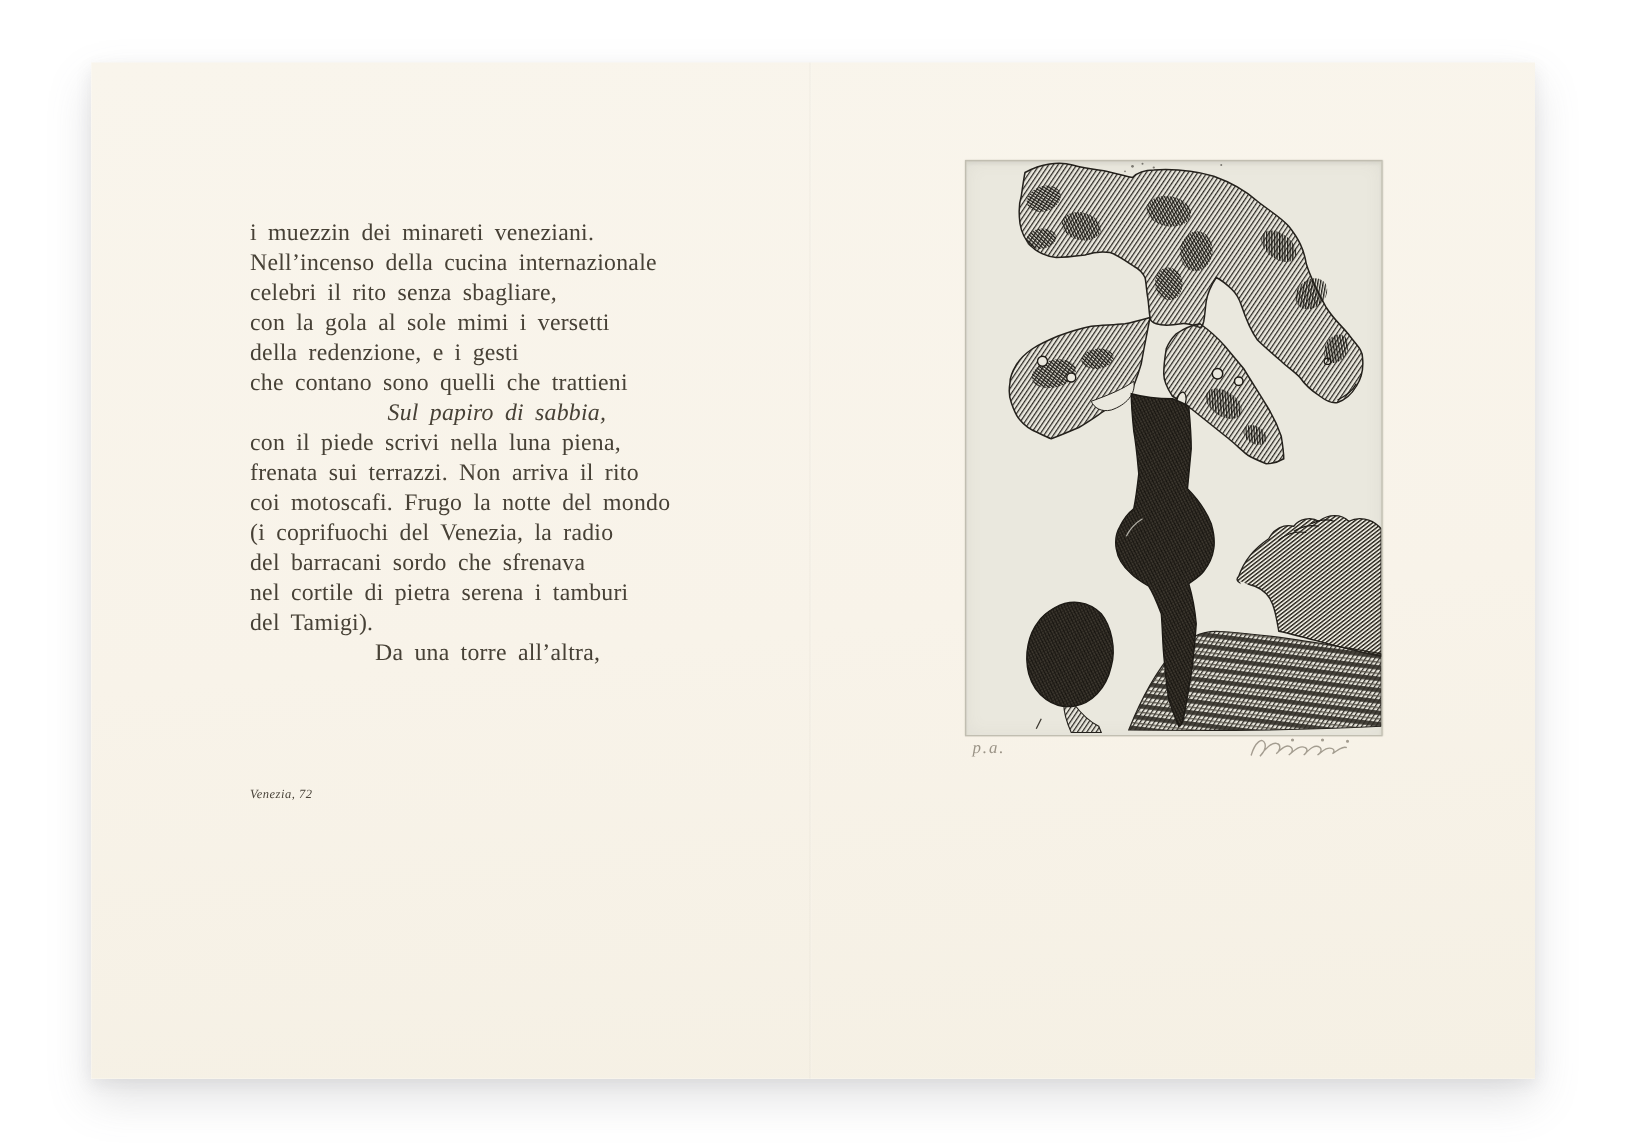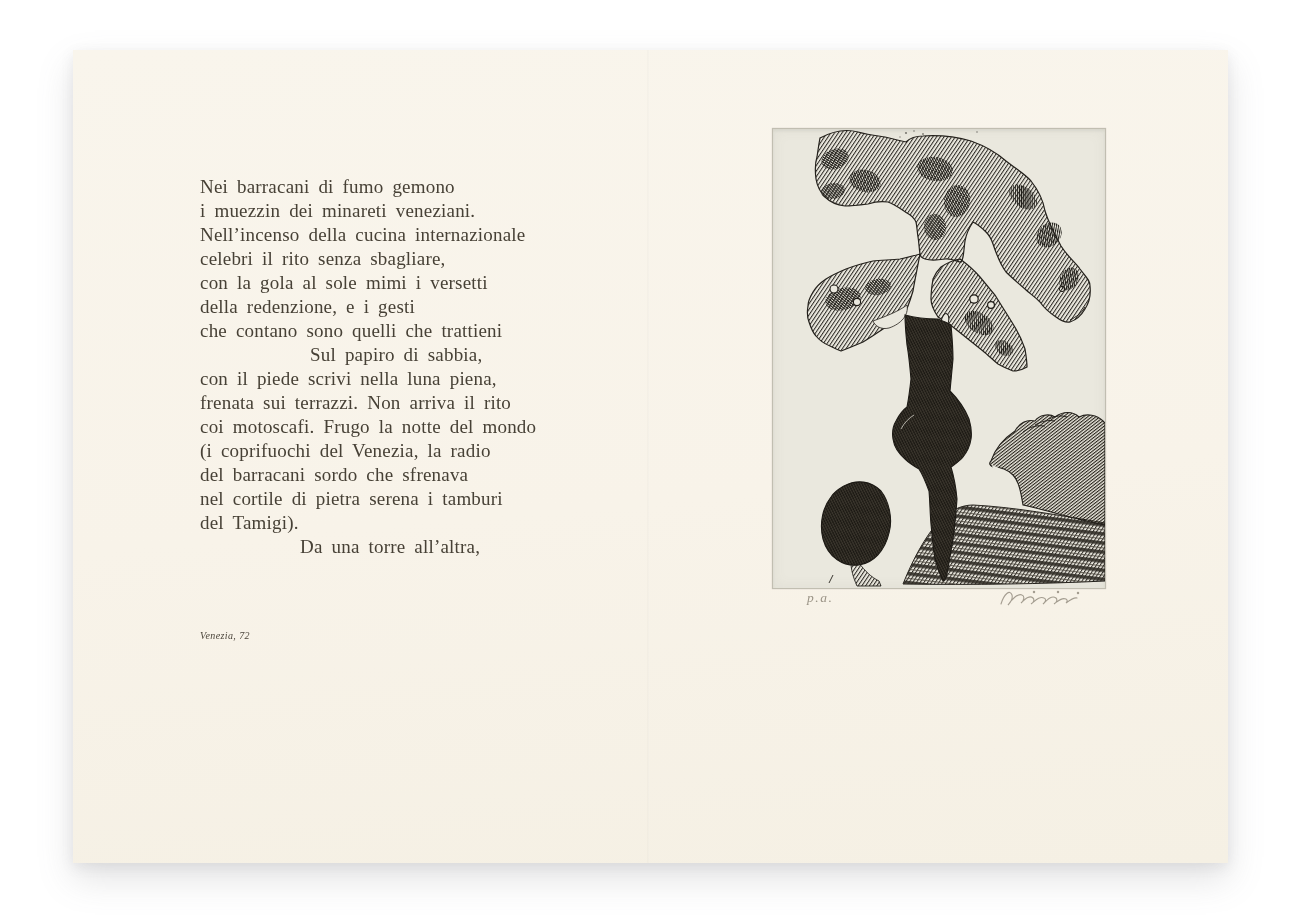--- a/index.html
+++ b/index.html
@@ -19,49 +19,48 @@
   }
   .page-left,.page-right{position:absolute;top:0;height:100%;}
   .page-left{left:0;width:574px;}
   .page-right{left:574px;width:581px;}
   .poem{
     position:absolute;left:127px;top:125px;width:380px;
     font-size:19px;line-height:24px;color:#474136;
     word-spacing:4px;letter-spacing:.2px;
   }
   .poem-line{white-space:nowrap;}
-  .indent-a{padding-left:110px;}
+  .indent-a{padding-left:110px;font-style:italic;}
   .indent-b{padding-left:100px;}
   .dateline{
     position:absolute;left:127px;top:580px;
     font-style:italic;font-size:10px;letter-spacing:.4px;color:#4a443a;
   }
   .plate{
     position:absolute;left:125px;top:78px;width:332px;height:459px;
     background:#eae8de;
     border:1px solid rgba(145,139,122,.45);
     box-shadow:inset 0 2px 3px rgba(0,0,0,.06), inset 0 0 14px rgba(120,115,100,.08), 0 0 1px rgba(120,115,100,.35);
     box-sizing:content-box;
   }
   .plate svg{display:block;}
   .proof-mark{
     position:absolute;left:131px;top:540px;
-    font-style:italic;font-size:13.5px;letter-spacing:1.5px;color:#9b9487;margin-left:29px;
+    font-style:italic;font-size:13.5px;letter-spacing:1.5px;color:#9b9487;
   }
   .signature-wrap{position:absolute;left:352px;top:535px;width:84px;height:28px;}
 </style>
 </head>
 <body>
 
 <div class="sheet">
   <div class="fold"></div>
 
   <div class="page-left">
     <div class="poem">
-      <div class="poem-line">Nei barracani di fumo gemono</div>
       <div class="poem-line">i muezzin dei minareti veneziani.</div>
       <div class="poem-line">Nell’incenso della cucina internazionale</div>
       <div class="poem-line">celebri il rito senza sbagliare,</div>
       <div class="poem-line">con la gola al sole mimi i versetti</div>
       <div class="poem-line">della redenzione, e i gesti</div>
       <div class="poem-line">che contano sono quelli che trattieni</div>
       <div class="poem-line indent-a">Sul papiro di sabbia,</div>
       <div class="poem-line">con il piede scrivi nella luna piena,</div>
       <div class="poem-line">frenata sui terrazzi. Non arriva il rito</div>
       <div class="poem-line">coi motoscafi. Frugo la notte del mondo</div>

